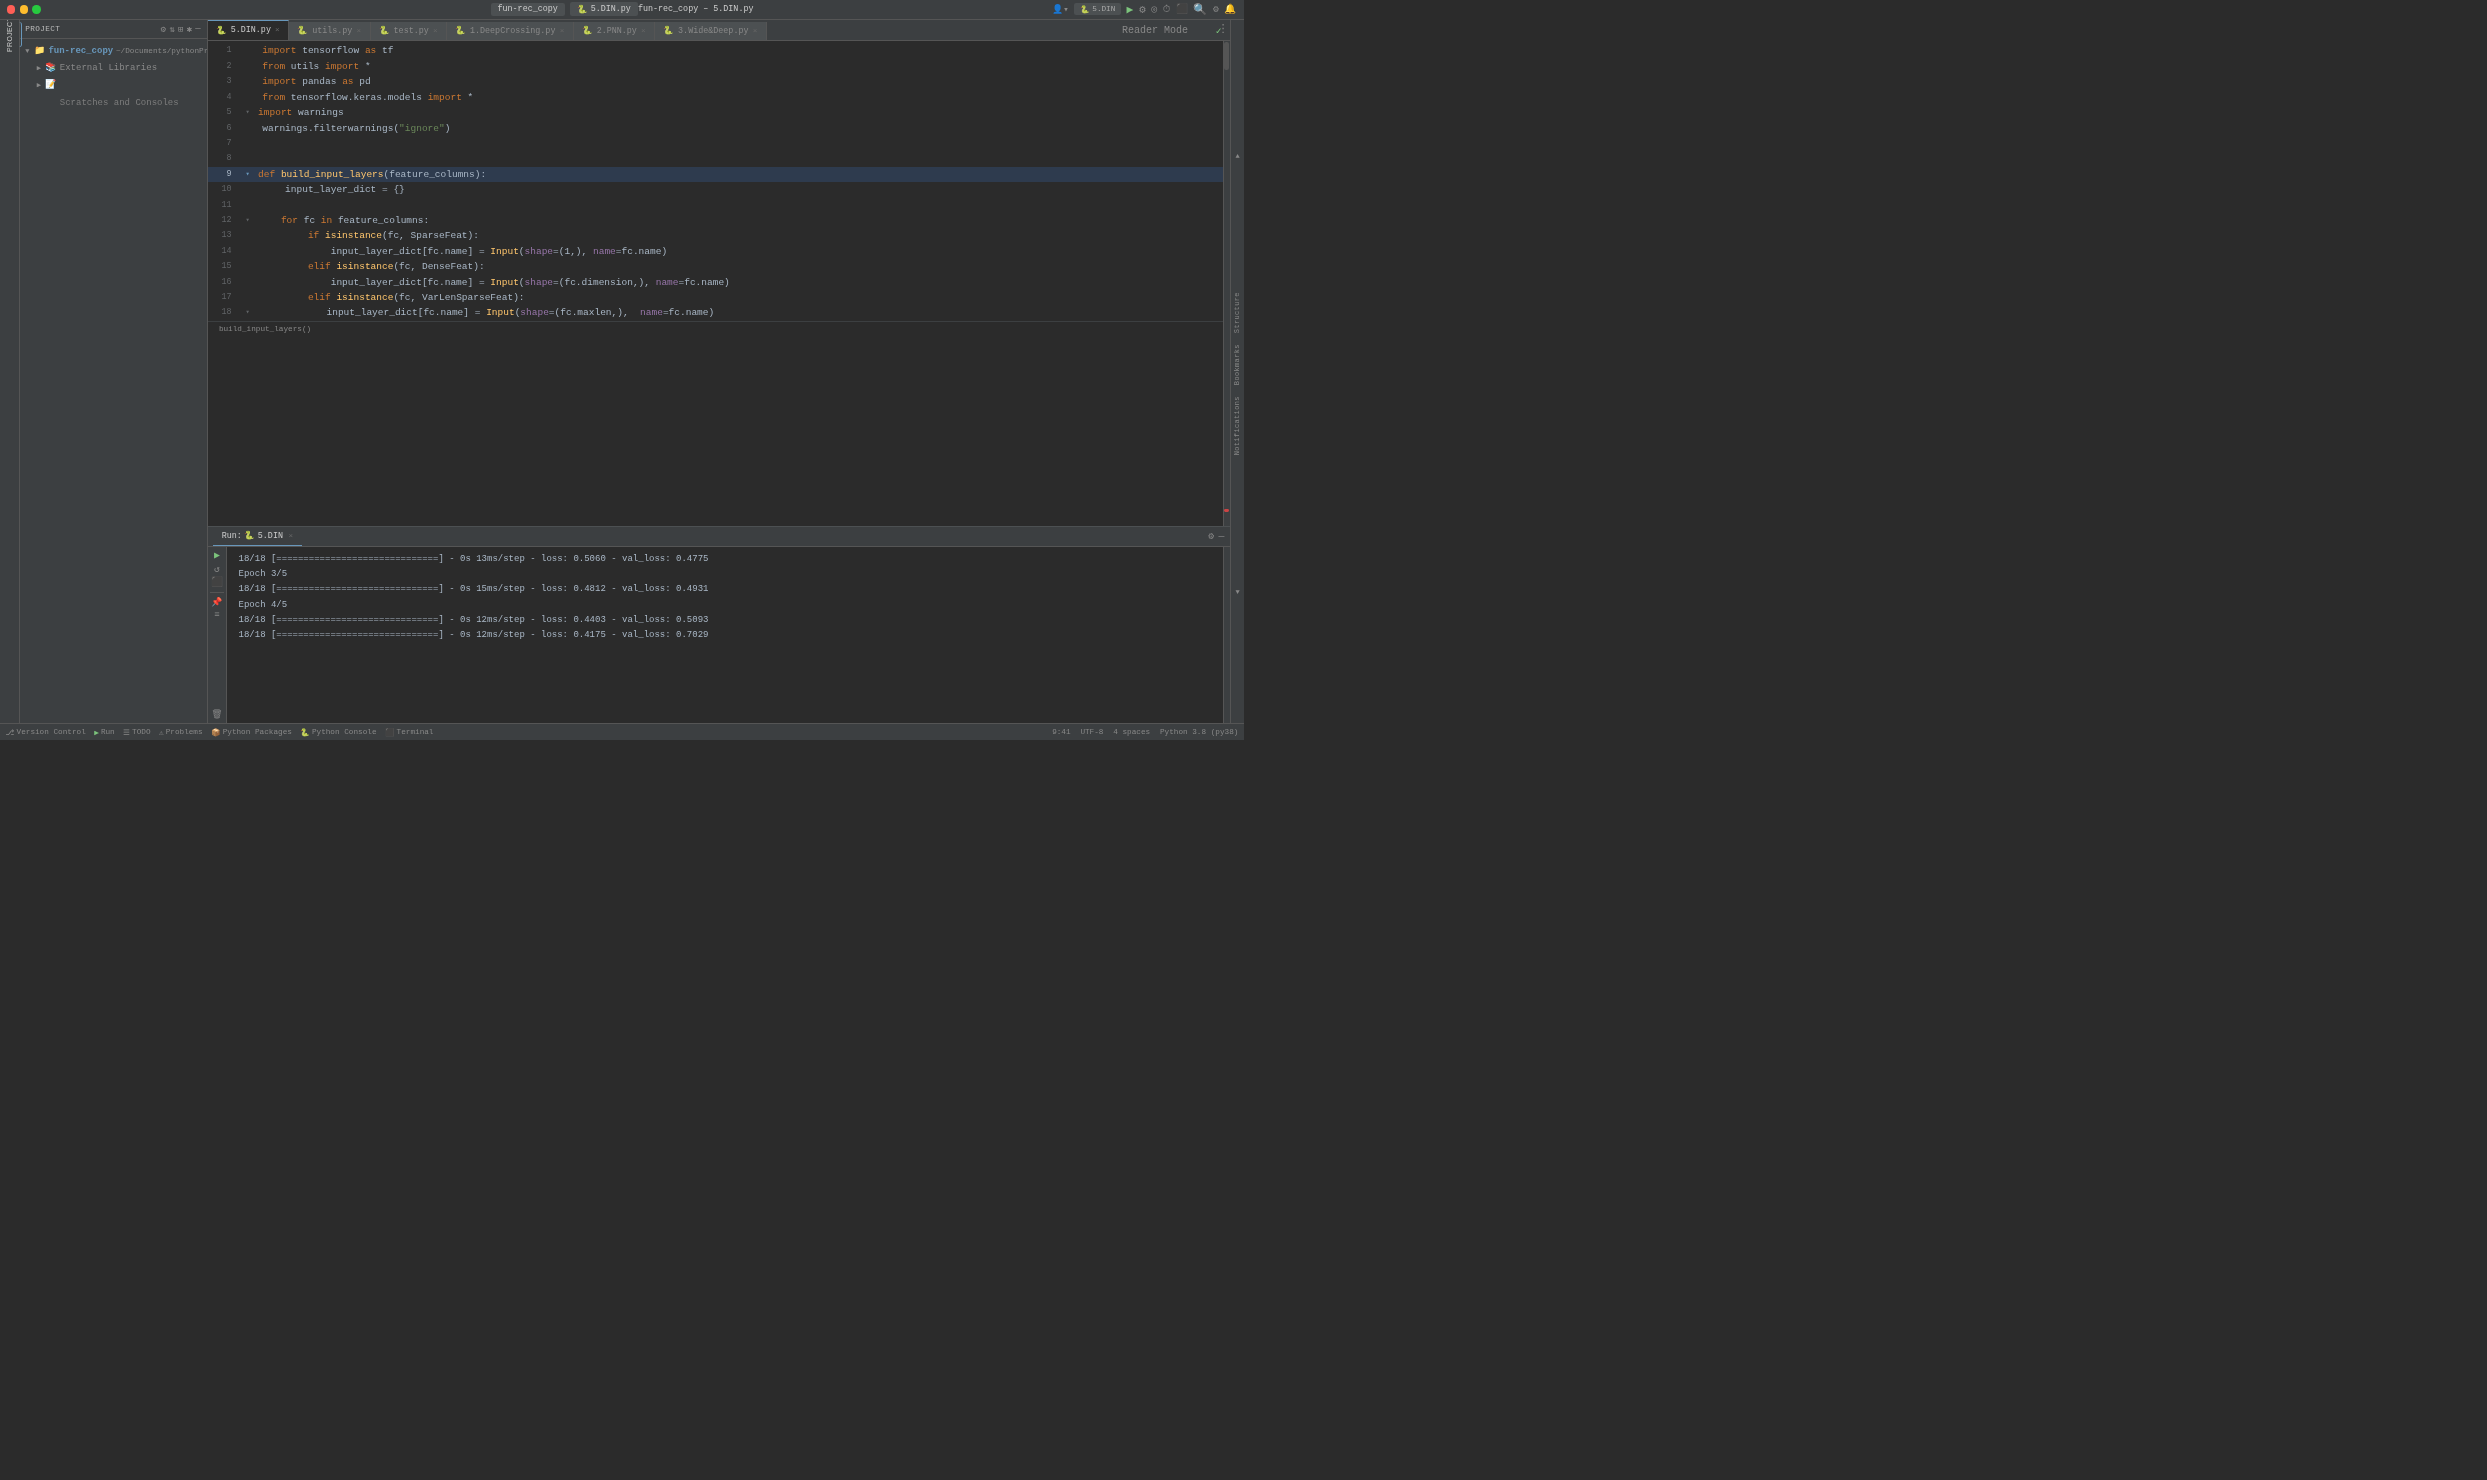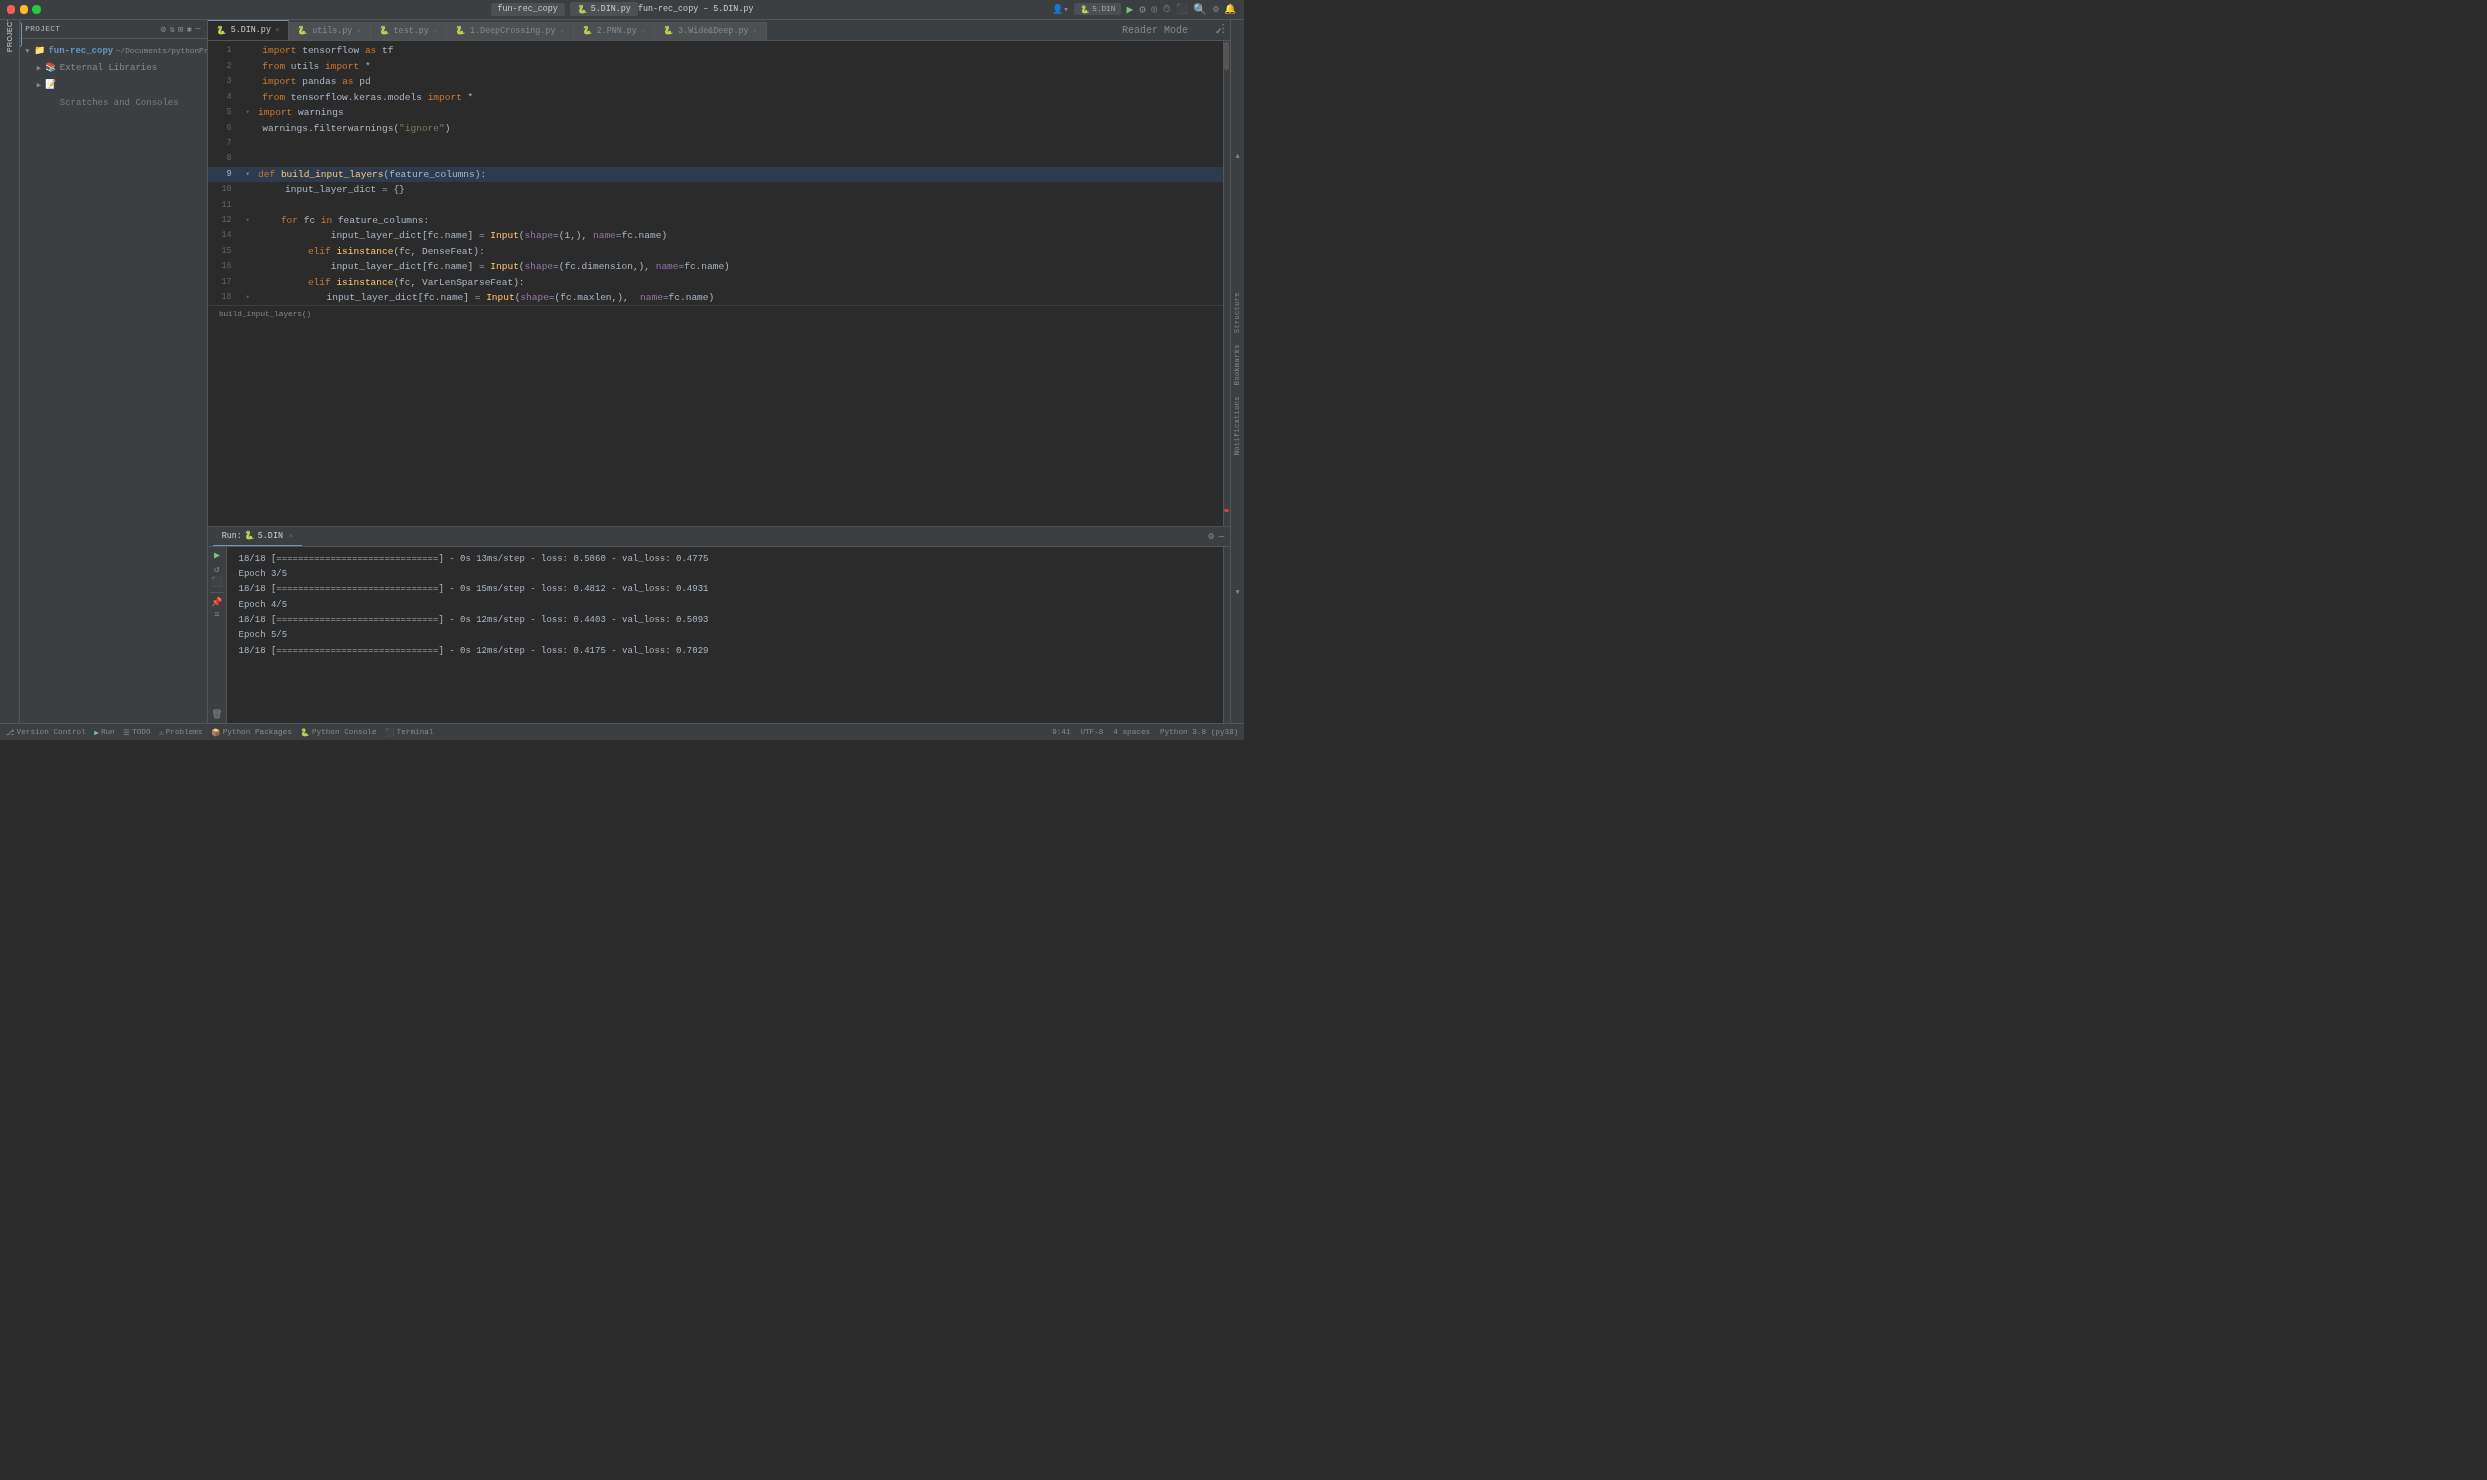--- a/index.html
+++ b/index.html
@@ -474,20 +474,25 @@
             <div class="gutter-icon"></div>
             <div class="line-content"></div>
           </div>
 
           <div class="code-line">
             <div class="line-num">12</div>
             <div class="fold-btn" style="color:#606366;font-size:7px;width:9.8px;text-align:center;">▾</div>
             <div class="line-content"><span>    </span><span class="kw">for </span><span>fc </span><span class="kw">in</span><span> feature_columns:</span></div>
           </div>
 
+          <div class="code-line">
+            <div class="line-num">13</div>
+            <div class="gutter-icon"></div>
+            <div class="line-content"><span>        </span><span class="kw">if </span><span class="fn">isinstance</span><span>(fc, </span><span class="class-name">SparseFeat</span><span>):</span></div>
+          </div>
 
           <div class="code-line">
             <div class="line-num">14</div>
             <div class="gutter-icon"></div>
             <div class="line-content"><span>            input_layer_dict[fc.name] = </span><span class="fn">Input</span><span>(</span><span class="name-kw">shape</span><span>=(1,), </span><span class="name-kw">name</span><span>=fc.name)</span></div>
           </div>
 
           <div class="code-line">
             <div class="line-num">15</div>
             <div class="gutter-icon"></div>
@@ -551,21 +556,20 @@
             <div style="flex:1;"></div>
             <span style="color:#888; font-size:9px; cursor:pointer;">🗑</span>
           </div>
 
           <div id="run-output" style="flex:1; padding:4.2px 11.2px; font-size:9px; overflow-y:auto; color:#a9b7c6; line-height:14px; background:#2b2b2b;">
             <div class="output-line progress-bar">18/18 [==============================] - 0s 13ms/step - loss: 0.5060 - val_loss: 0.4775</div>
             <div class="output-line epoch-header">Epoch 3/5</div>
             <div class="output-line progress-bar">18/18 [==============================] - 0s 15ms/step - loss: 0.4812 - val_loss: 0.4931</div>
             <div class="output-line epoch-header">Epoch 4/5</div>
             <div class="output-line progress-bar">18/18 [==============================] - 0s 12ms/step - loss: 0.4403 - val_loss: 0.5093</div>
-            <div class="output-line epoch-header">Epoch 5/5</div>
             <div class="output-line progress-bar">18/18 [==============================] - 0s 12ms/step - loss: 0.4175 - val_loss: 0.7029</div>
             <div class="output-line">&nbsp;</div>
           </div>
 
           <div style="width:7px; background:#3c3f41; border-left:0.7px solid #555;"></div>
         </div>
       </div>
     </div>
 
     <div class="right-side-tabs" style="width:14px; background:#3c3f41; border-left:0.7px solid #555; display:flex; flex-direction:column; align-items:center; overflow:hidden;">

